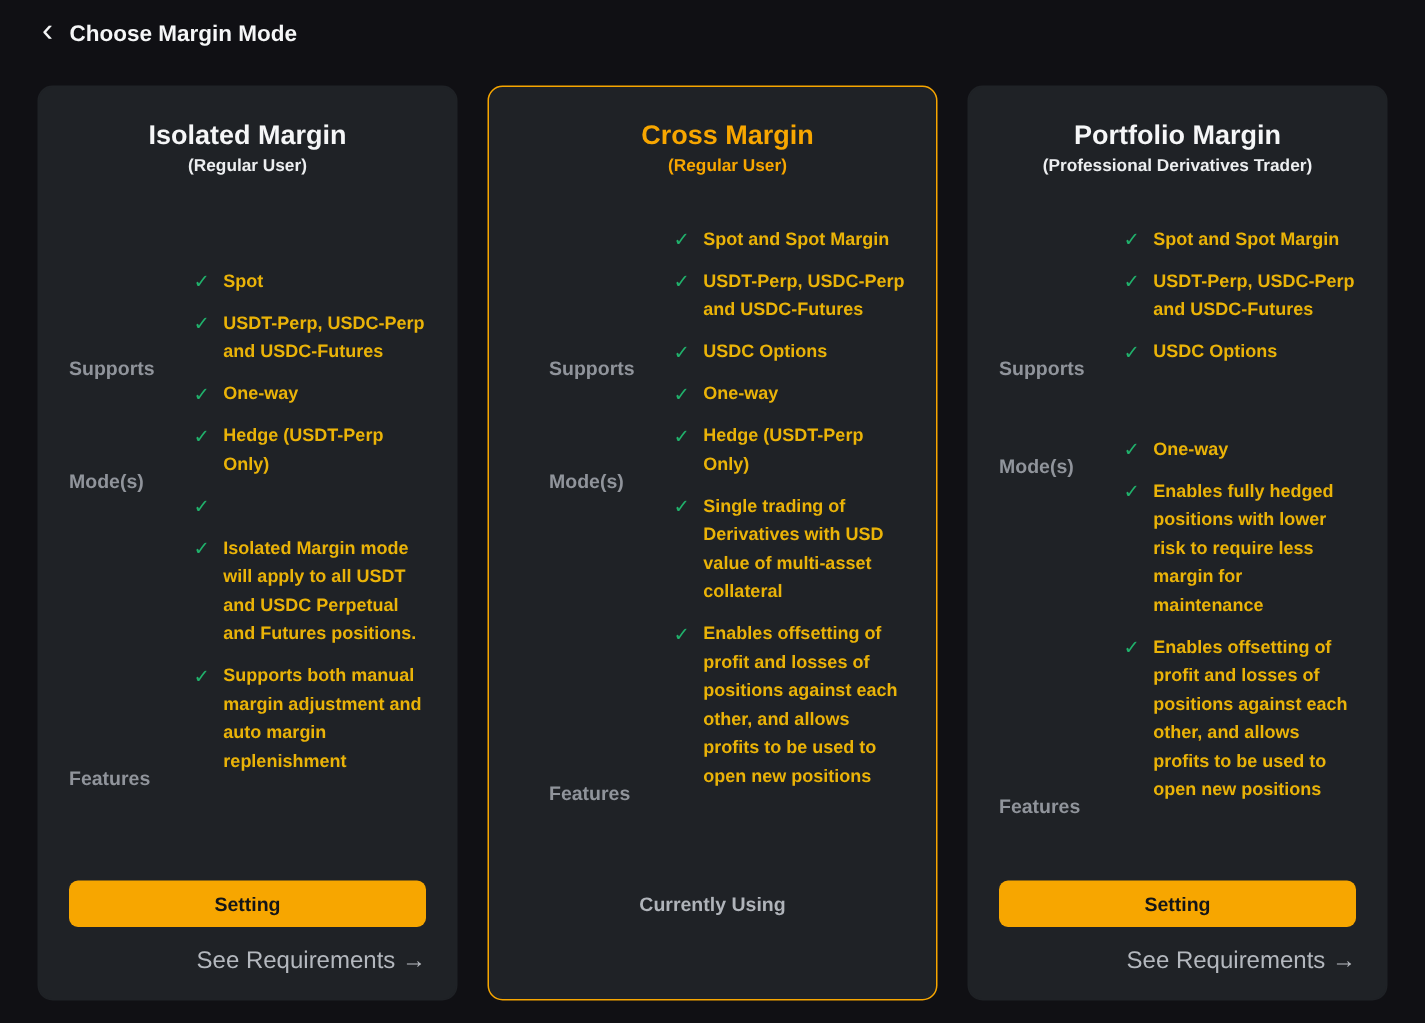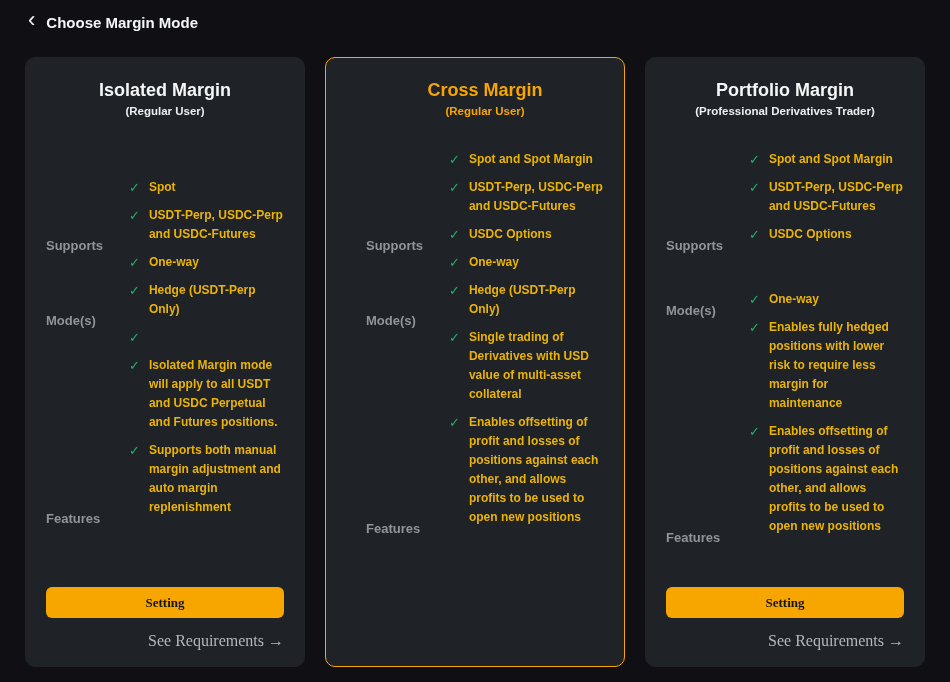--- a/index.html
+++ b/index.html
@@ -51,21 +51,21 @@
   .items { list-style: none; margin: 0; padding: 0; flex: 1; }
   .item { display: flex; gap: 9px; margin-bottom: 9px; align-items: flex-start; }
   .check-icon {
     color: #20b26c; font-size: 13px; line-height: 19px; font-weight: 700;
     flex: 0 0 auto;
   }
   .item-text {
     color: #eab308; font-size: 12px; font-weight: 700; line-height: 19px;
   }
 
-  .card-footer { position: absolute; left: 20px; right: 20px; bottom: 17px; font-family: Liberation Serif, serif; }
+  .card-footer { position: absolute; left: 20px; right: 20px; bottom: 17px; }
   .setting-btn {
     display: block; width: 100%; height: 31px;
     background: #f7a600; color: #141518;
     font-size: 13px; font-weight: 700;
     border: none; border-radius: 6px; cursor: pointer;
     font-family: inherit;
   }
   .req-link {
     margin-top: 14px; height: 17px; text-align: right;
     color: #b4b8be; font-size: 16px; cursor: pointer;
@@ -184,20 +184,23 @@
           <span class="check-icon">✓</span>
           <span class="item-text">Single trading of Derivatives with USD value of multi-asset collateral</span>
         </li>
         <li class="item">
           <span class="check-icon">✓</span>
           <span class="item-text">Enables offsetting of profit and losses of positions against each other, and allows profits to be used to open new positions</span>
         </li>
       </ul>
     </div>
 
+    <div class="card-footer">
+      <div class="status">Currently Using</div>
+    </div>
   </section>
 
   <section class="card">
     <h2 class="card-title">Portfolio Margin</h2>
     <div class="card-subtitle">(Professional Derivatives Trader)</div>
 
     <div class="section section-supports">
       <div class="section-label">Supports</div>
       <ul class="items">
         <li class="item">

